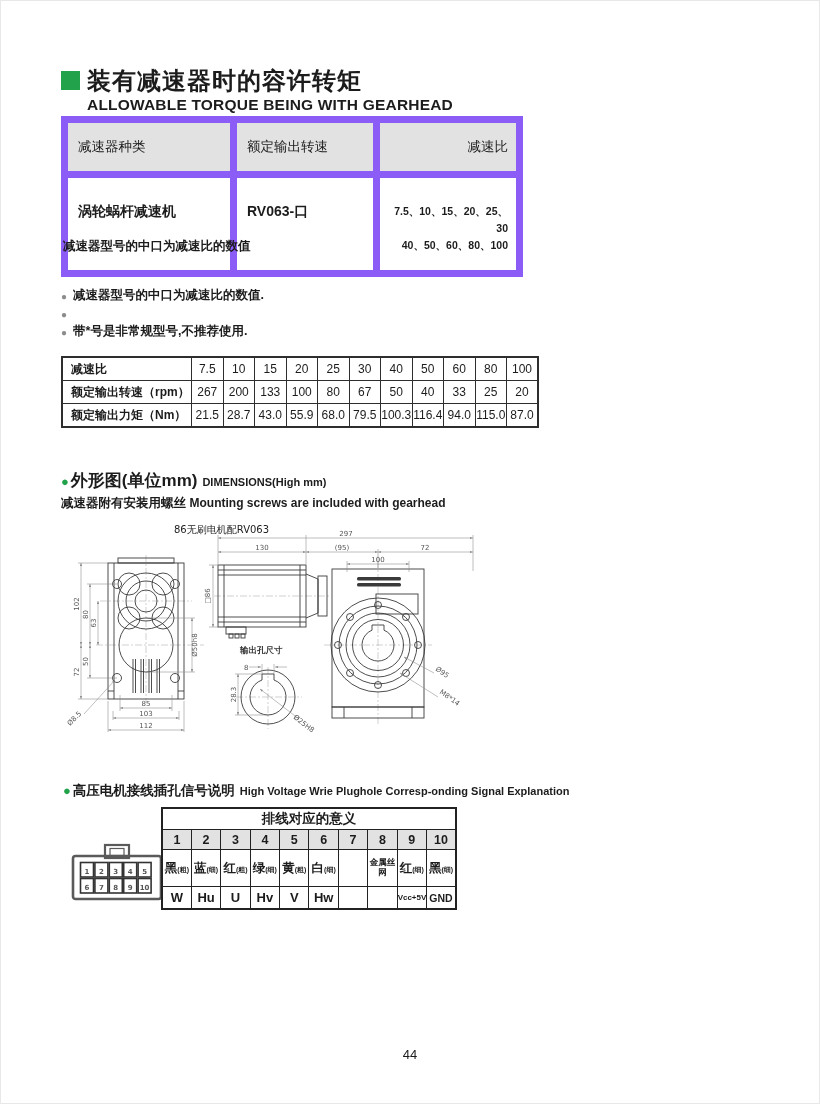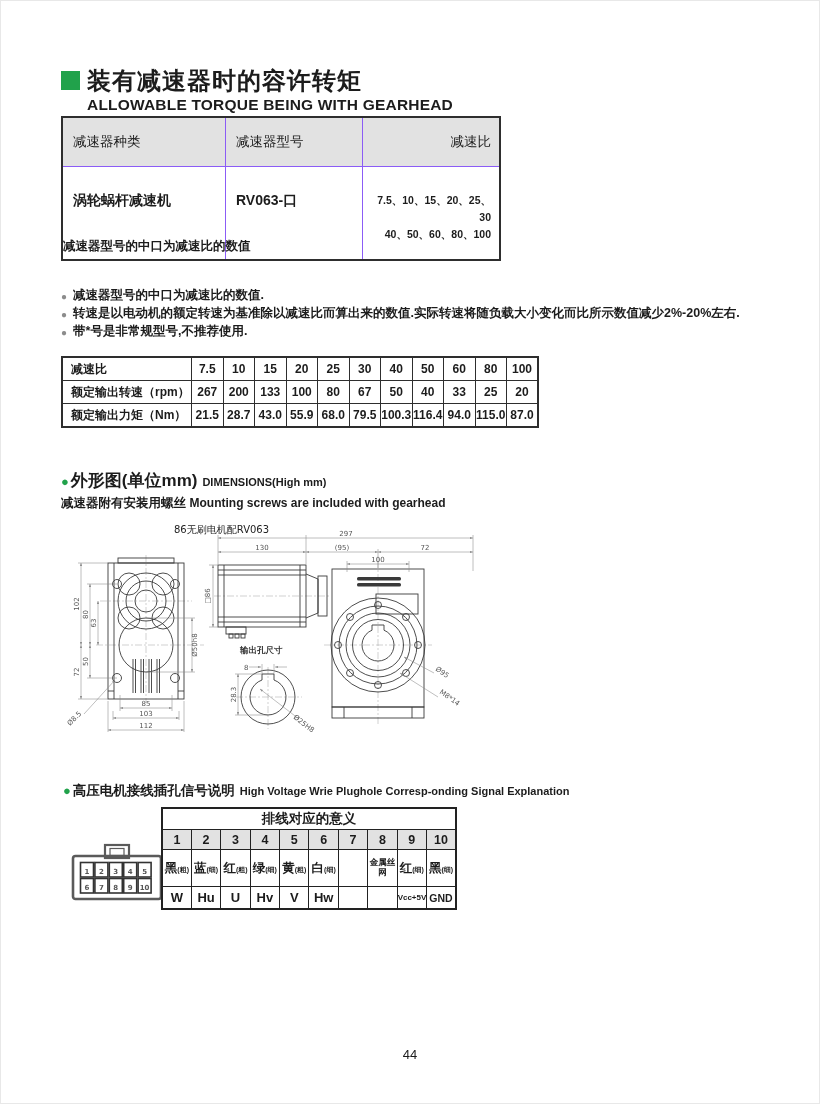--- a/index.html
+++ b/index.html
@@ -9,33 +9,33 @@
     border:1px solid #e8e8e8;box-sizing:border-box;overflow:hidden;
   }
   .abs{position:absolute;}
   
   .h1row{left:60px;top:64px;display:flex;align-items:flex-start;}
   .greensq{width:19px;height:19px;background:#21a24b;margin-top:6px;flex:0 0 auto;}
   .h1txt{font-size:24px;font-weight:bold;margin-left:7px;letter-spacing:1px;}
   .h1sub{left:86px;top:95px;font-size:15.5px;font-weight:bold;letter-spacing:.2px;}
   table{border-collapse:collapse;}
   .t1{left:60px;top:115px;width:396px;table-layout:fixed;border:2px solid #2e2e2e;}
-  .t1 td{border:1px solid #8b5cf6;font-size:13.5px;padding:0 0 0 10px;}
+  .t1 td{border:7px solid #8b5cf6;font-size:13.5px;padding:0 0 0 10px;}
   .t1 .hd{background:#e2e2e2;height:48px;font-weight:normal;}
   .t1 .bd{height:67px;vertical-align:top;padding-top:25px;font-weight:bold;font-size:14px;}
   .t1 .ratios{font-size:10.5px;line-height:1.6;text-align:right;padding-right:8px;font-weight:bold;margin-top:32px;}
   .t1 .right{text-align:right;padding-right:8px;}
   .note1{left:62px;top:237px;font-size:12.5px;font-weight:600;}
   
   .bullets{left:60px;top:286px;width:752px;}
   .bullets .bl{font-size:12.5px;font-weight:600;line-height:17px;display:flex;}
   .bullets .dot{color:#8c8c8c;font-size:10px;margin:1px 6px 0 0;flex:0 0 auto;}
   
   .t2{left:60px;top:355px;width:478px;table-layout:fixed;border:2px solid #2e2e2e;}
-  .t2 td{border:1px solid #2e2e2e;font-size:12px;font-weight:700;height:22px;text-align:center;padding:0;}
+  .t2 td{border:1px solid #2e2e2e;font-size:12px;font-weight:400;height:22px;text-align:center;padding:0;}
   .t2 td.lab{text-align:left;padding-left:8px;width:120px;font-weight:600;}
   
   .sech{display:flex;align-items:baseline;}
   .gdot{color:#21a24b;font-size:13px;margin-right:2px;}
   .sech .cn{font-size:17px;font-weight:bold;}
   .sech .en{font-size:11px;font-weight:bold;margin-left:5px;}
   .dimnote{left:60px;top:494px;font-size:12.5px;font-weight:600;}
   .dimnote .en{font-size:12px;}
   .sec2{left:60px;top:468px;}
   .sec3{left:62px;top:781px;}
@@ -70,21 +70,21 @@
   <div class="abs h1sub">ALLOWABLE TORQUE BEING WITH GEARHEAD</div>
   <div class="abs h1row">
     <div class="greensq"></div>
     <div class="h1txt">装有减速器时的容许转矩</div>
   </div>
 
   <table class="abs t1">
     <tbody>
         <tr>
       <td class="hd" style="width:152px">减速器种类</td>
-      <td class="hd" style="width:126px">减速器型号</td>
+      <td class="hd" style="width:126px">额定输出转速</td>
       <td class="hd right" style="width:118px">减速比</td>
     </tr>
     <tr>
       <td class="bd">涡轮蜗杆减速机</td>
       <td class="bd">RV063-口</td>
       <td class="bd ratios">
         <div>7.5、10、15、20、25、30</div>
         <div>40、50、60、80、100</div>
       </td>
     </tr>
@@ -92,21 +92,20 @@
     </table>
   <div class="abs note1">减速器型号的中口为减速比的数值</div>
 
   <div class="abs bullets">
     <div class="bl">
         <span class="dot">●</span>
         <span>减速器型号的中口为减速比的数值.</span>
       </div>
     <div class="bl">
         <span class="dot">●</span>
-        <span>转速是以电动机的额定转速为基准除以减速比而算出来的数值.实际转速将随负载大小变化而比所示数值减少2%-20%左右.</span>
       </div>
     <div class="bl">
         <span class="dot">●</span>
         <span>带*号是非常规型号,不推荐使用.</span>
       </div>
   </div>
 
   <table class="abs t2">
     <tbody>
         <tr>

